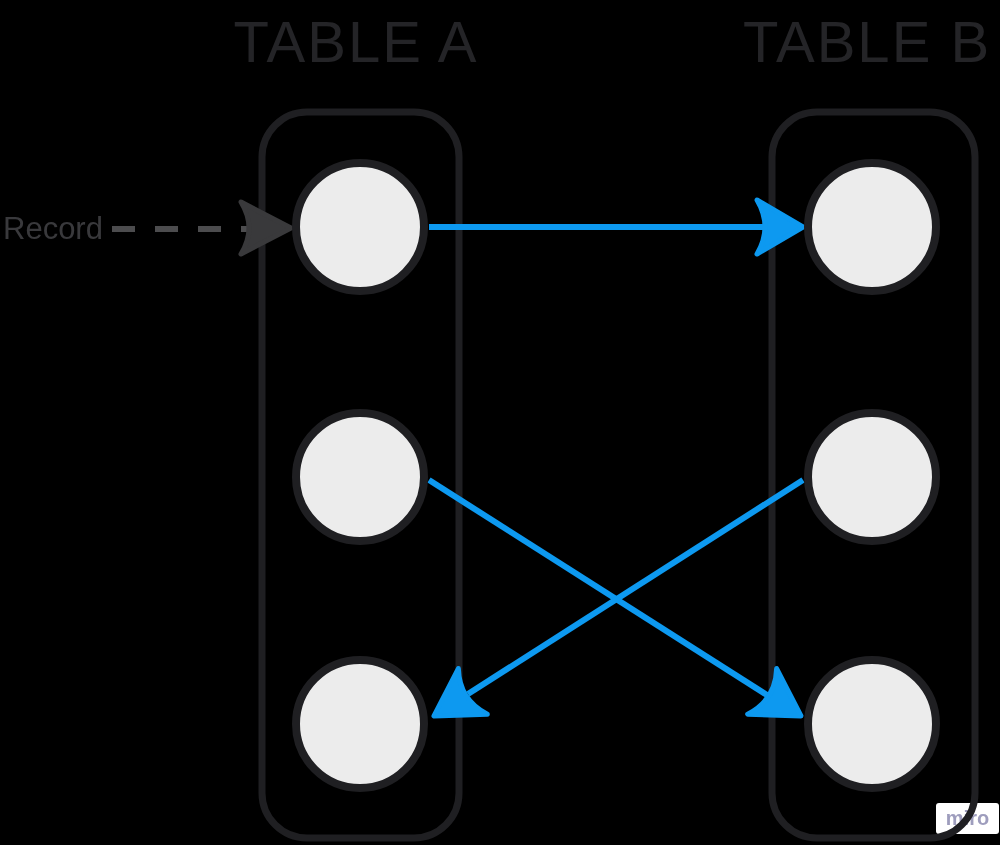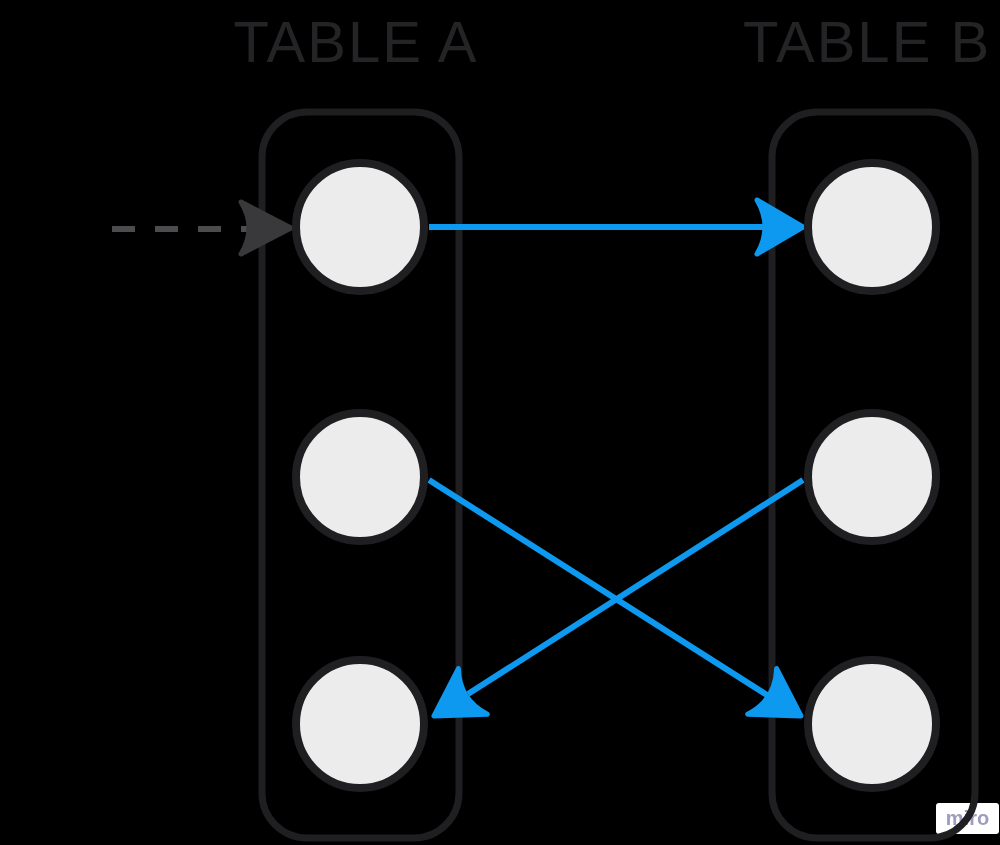--- a/index.html
+++ b/index.html
@@ -62,20 +62,21 @@
 </style>
 </head>
 <body>
 
 <div class="canvas">
 
   <div class="table-title title-b">TABLE B</div>
 
   <div class="table-title title-a">TABLE A</div>
 
+  <div class="record-label">Record</div>
 
   <div class="watermark">miro</div>
 
   <svg class="diagram-svg" width="1000" height="845" viewBox="0 0 1000 845">
 
     <rect x="262" y="112" width="197" height="726" rx="45" fill="none" stroke="#1F1F22" stroke-width="7"></rect>
     <rect x="772" y="112" width="203" height="726" rx="45" fill="none" stroke="#1F1F22" stroke-width="7"></rect>
 
     <line x1="112" y1="229" x2="250" y2="229" stroke="#4C4C4E" stroke-width="6" stroke-dasharray="23 20"></line>
     <path d="M 0 0 L -50 -26 Q -34 0 -50 26 Z" transform="translate(291,228)" fill="#39393B" stroke="#39393B" stroke-width="5" stroke-linejoin="round"></path>

